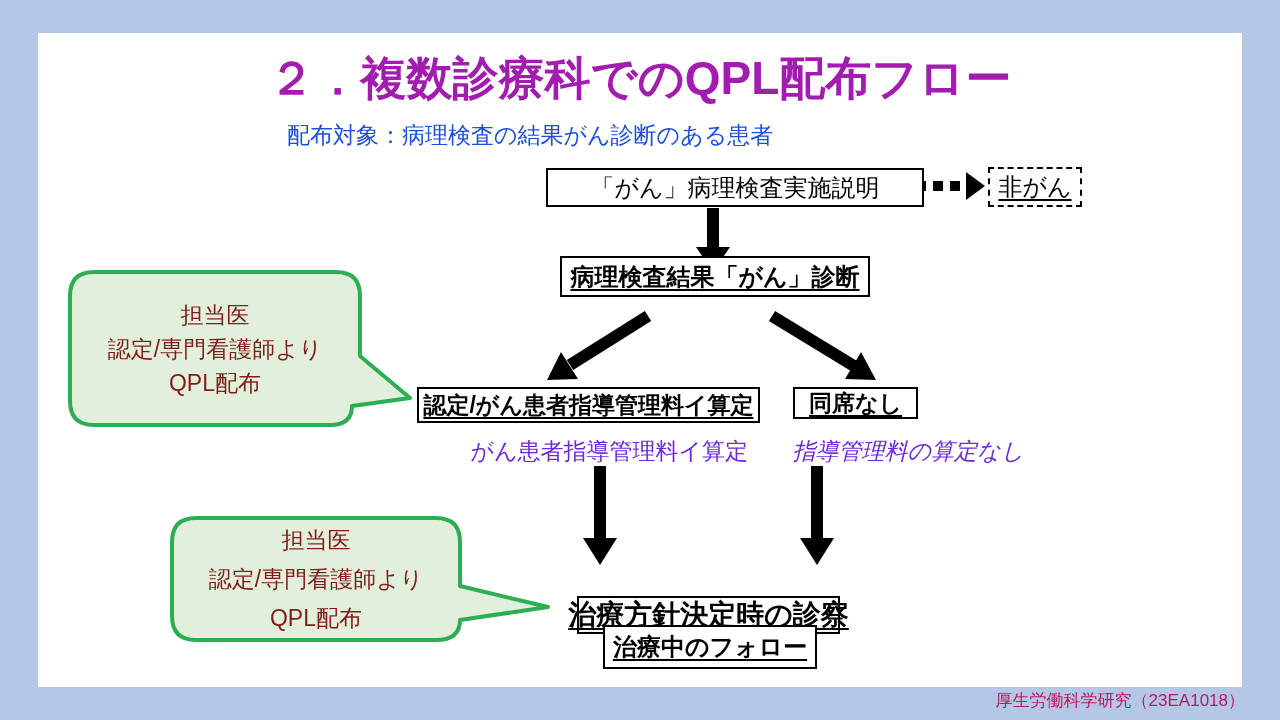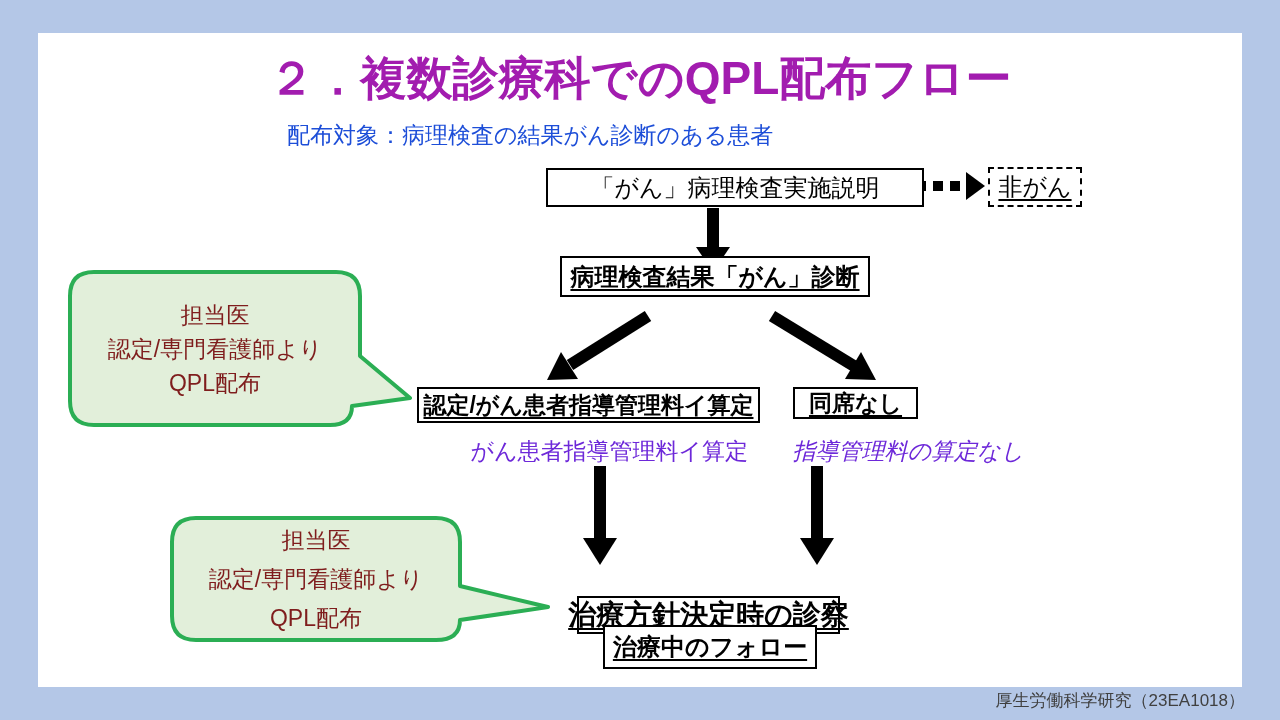--- a/index.html
+++ b/index.html
@@ -59,21 +59,21 @@
   }
   .callout-text{
     z-index:3;
     text-align:center;color:#7f1d1d;
     display:flex;flex-direction:column;align-items:center;justify-content:center;
   }
   .callout-text div{white-space:nowrap;}
   .footer{
     left:945px;top:689px;width:300px;
     text-align:right;
-    font-size:17px;color:#404040;
+    font-size:17px;color:#be185d;
     z-index:2;
   }
   svg.overlay{
     position:absolute;left:0;top:0;width:1280px;height:720px;
     z-index:1;
     pointer-events:none;
   }
 </style>
 </head>
 <body>

